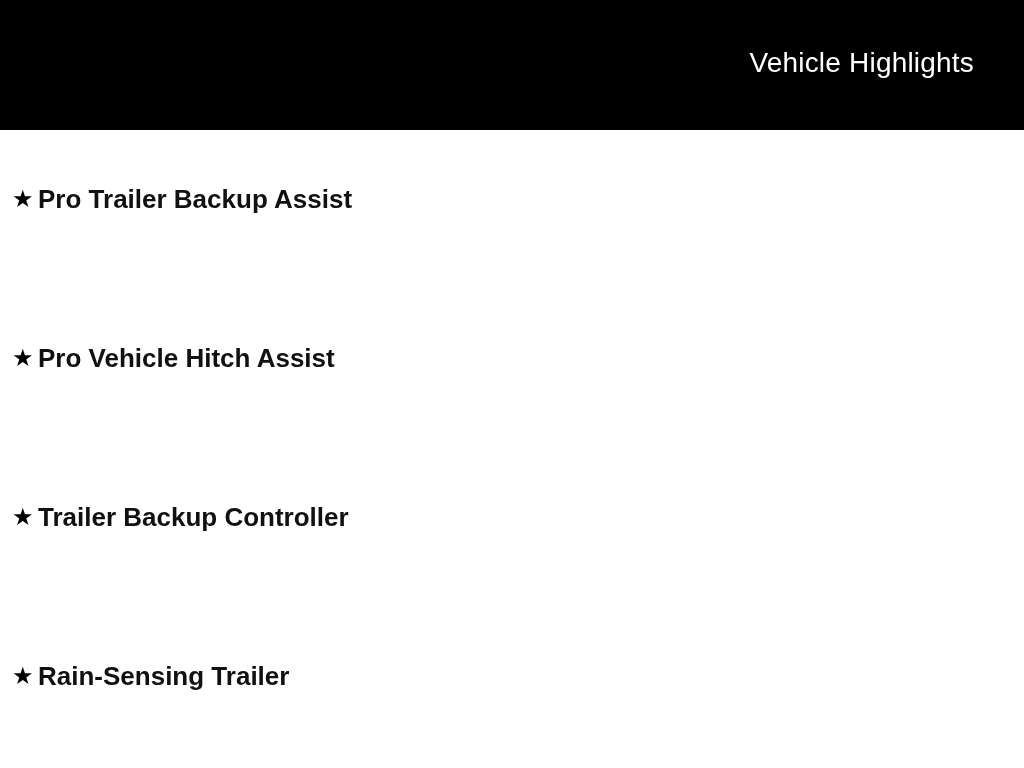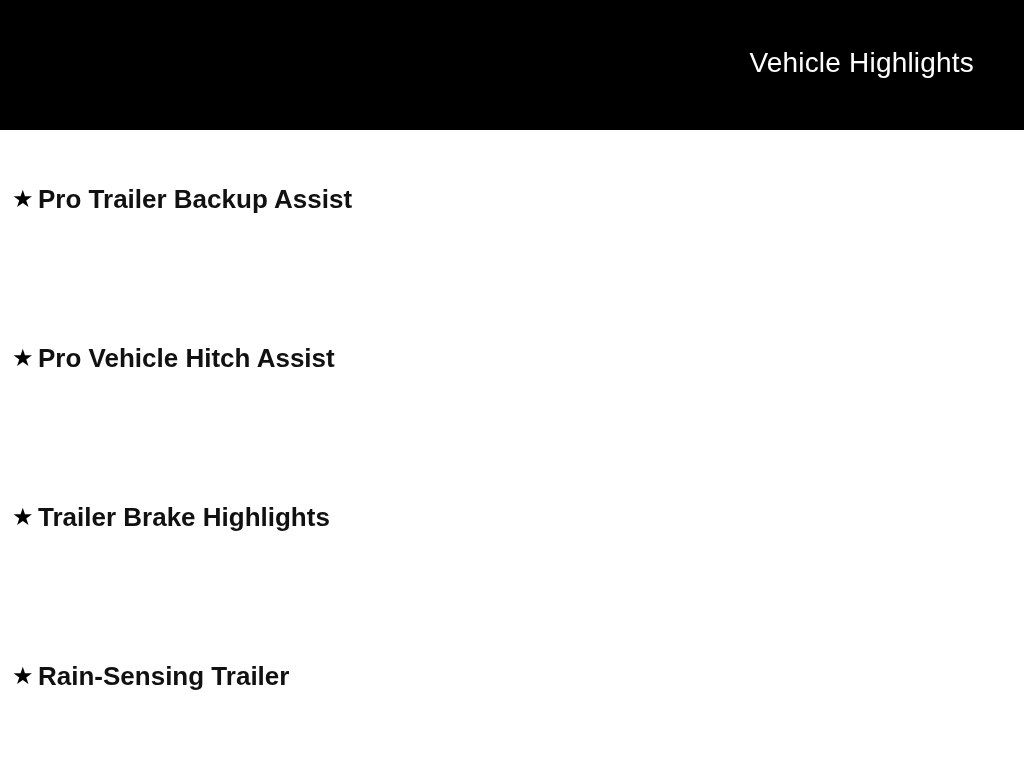--- a/index.html
+++ b/index.html
@@ -94,21 +94,21 @@
     <div class="highlight-item">
       <div class="highlight-row">
         <span class="star-icon">★</span>
         <span class="highlight-label">Pro Vehicle Hitch Assist</span>
       </div>
     </div>
 
     <div class="highlight-item">
       <div class="highlight-row">
         <span class="star-icon">★</span>
-        <span class="highlight-label">Trailer Brake Highlights</span>
+        <span class="highlight-label">Trailer Backup Controller</span>
       </div>
     </div>
 
     <div class="highlight-item">
       <div class="highlight-row">
         <span class="star-icon">★</span>
         <span class="highlight-label">Rain-Sensing Trailer</span>
       </div>
     </div>
 

